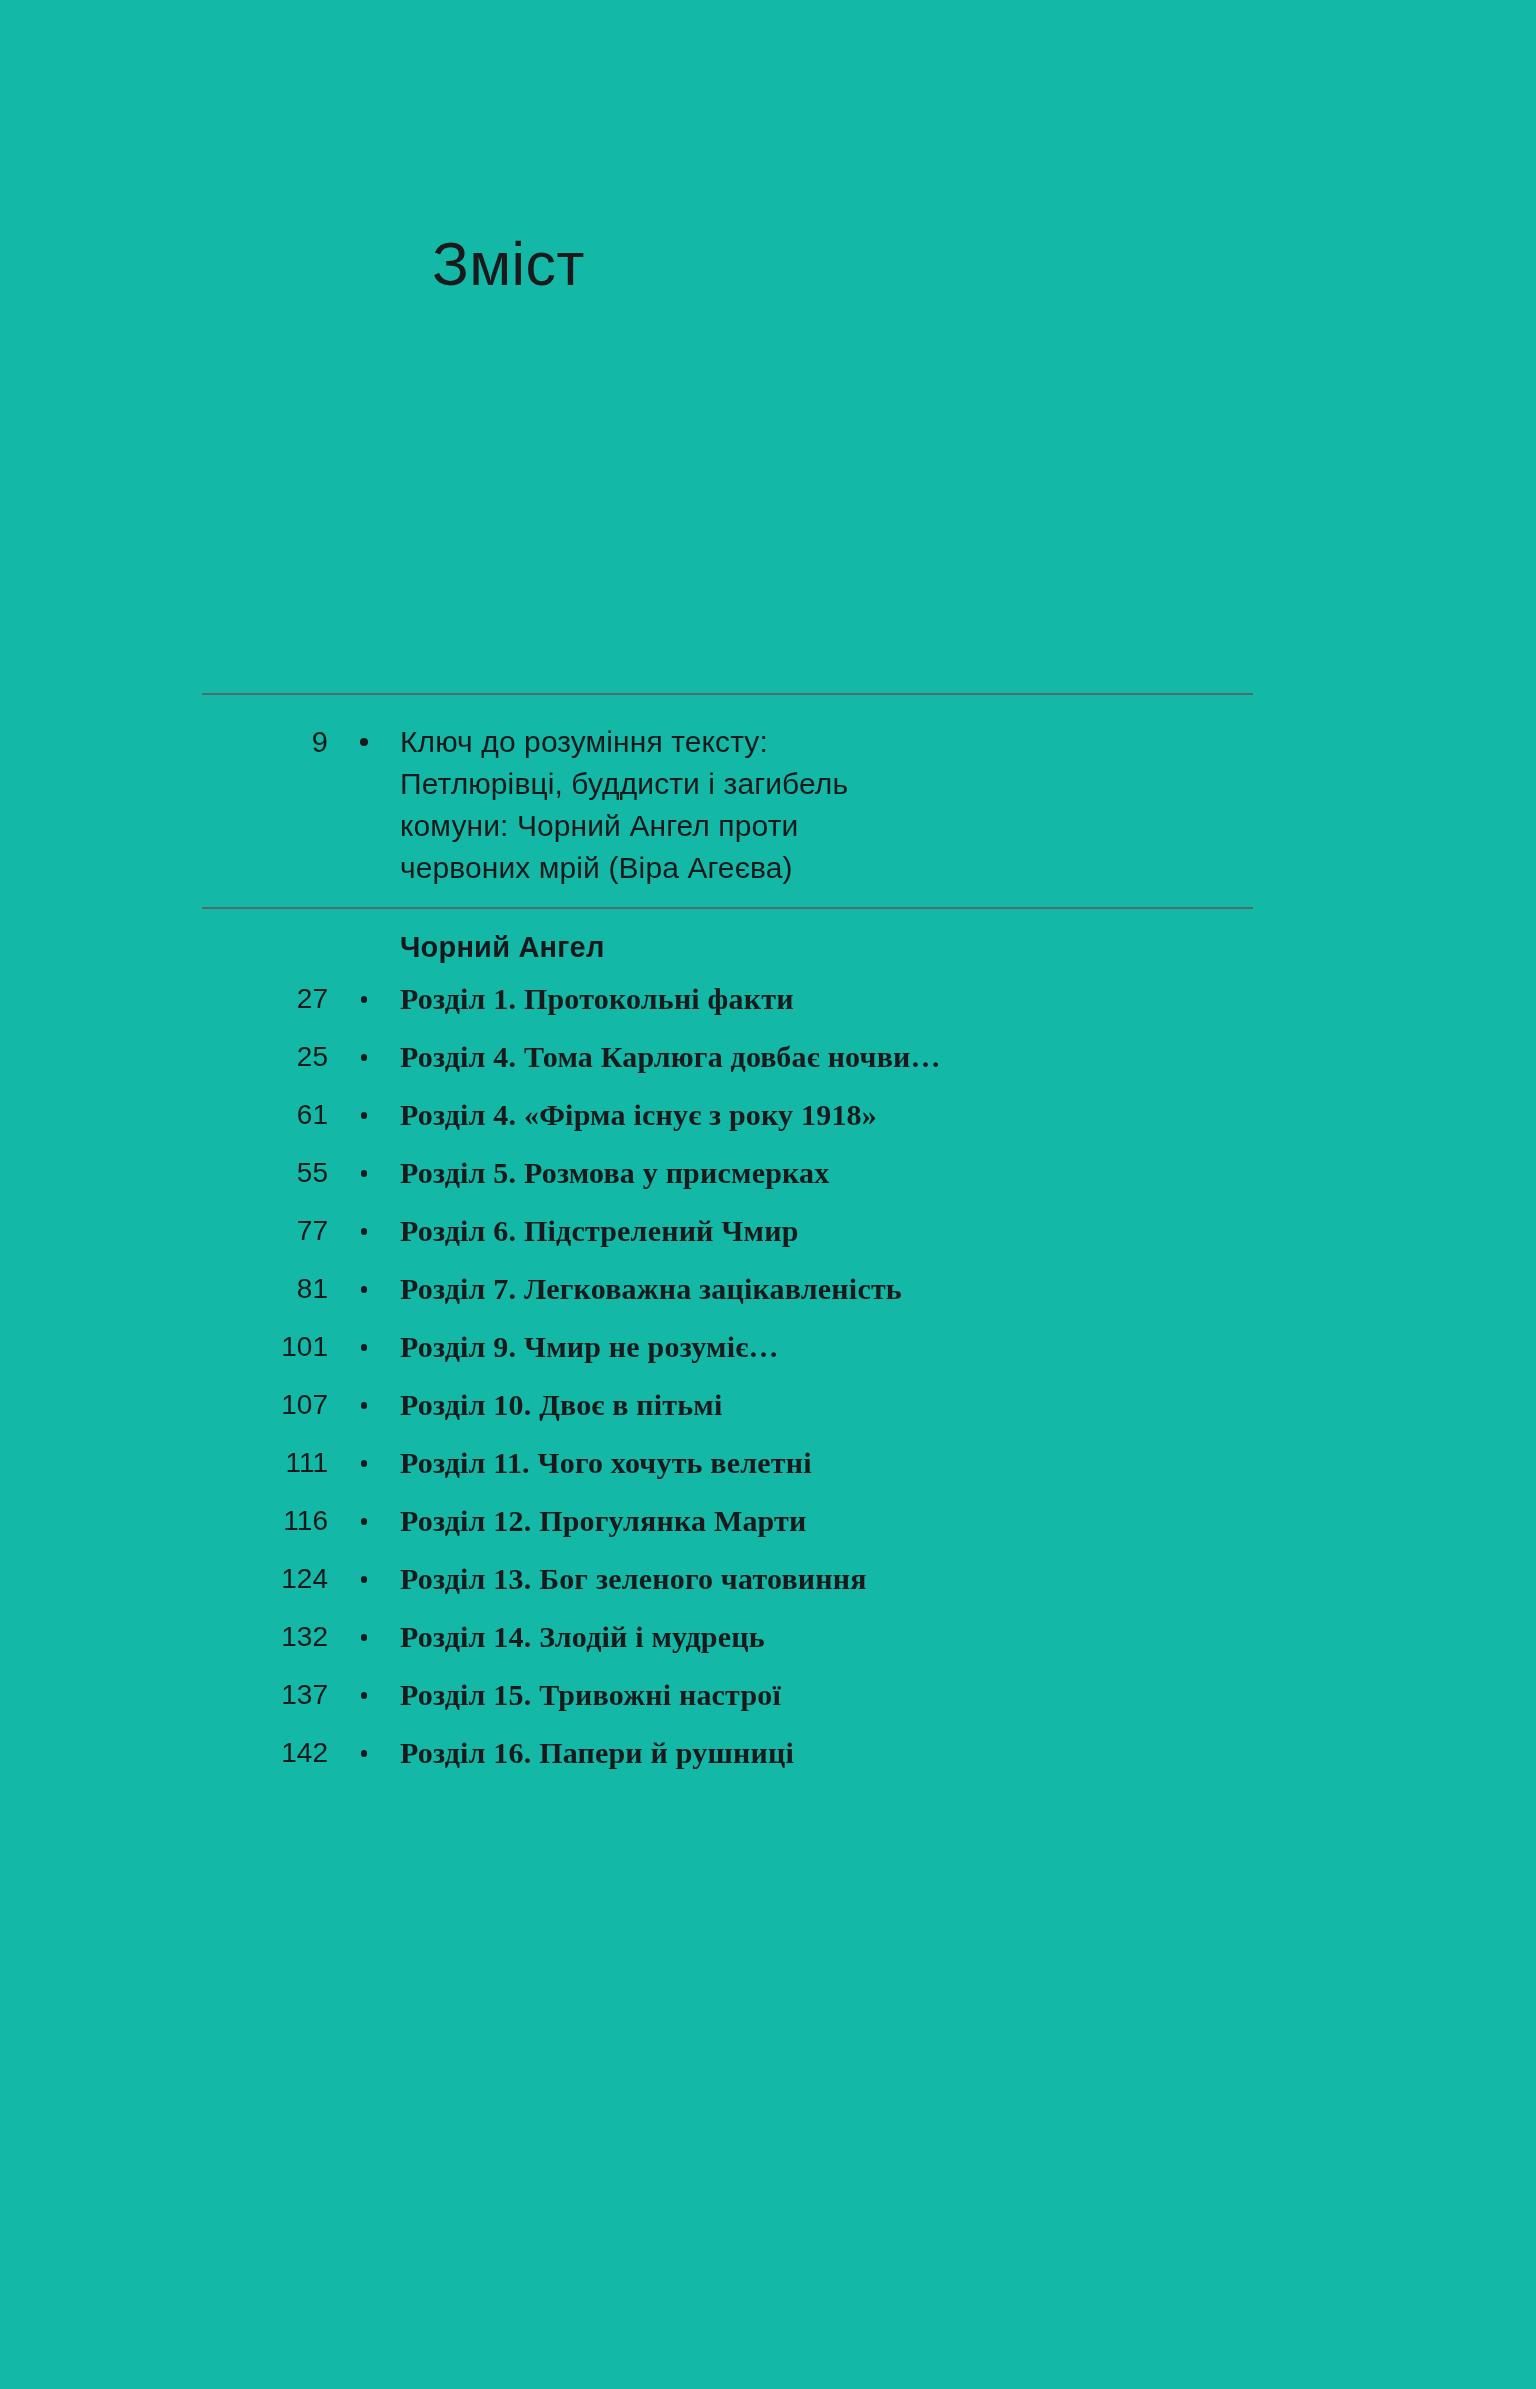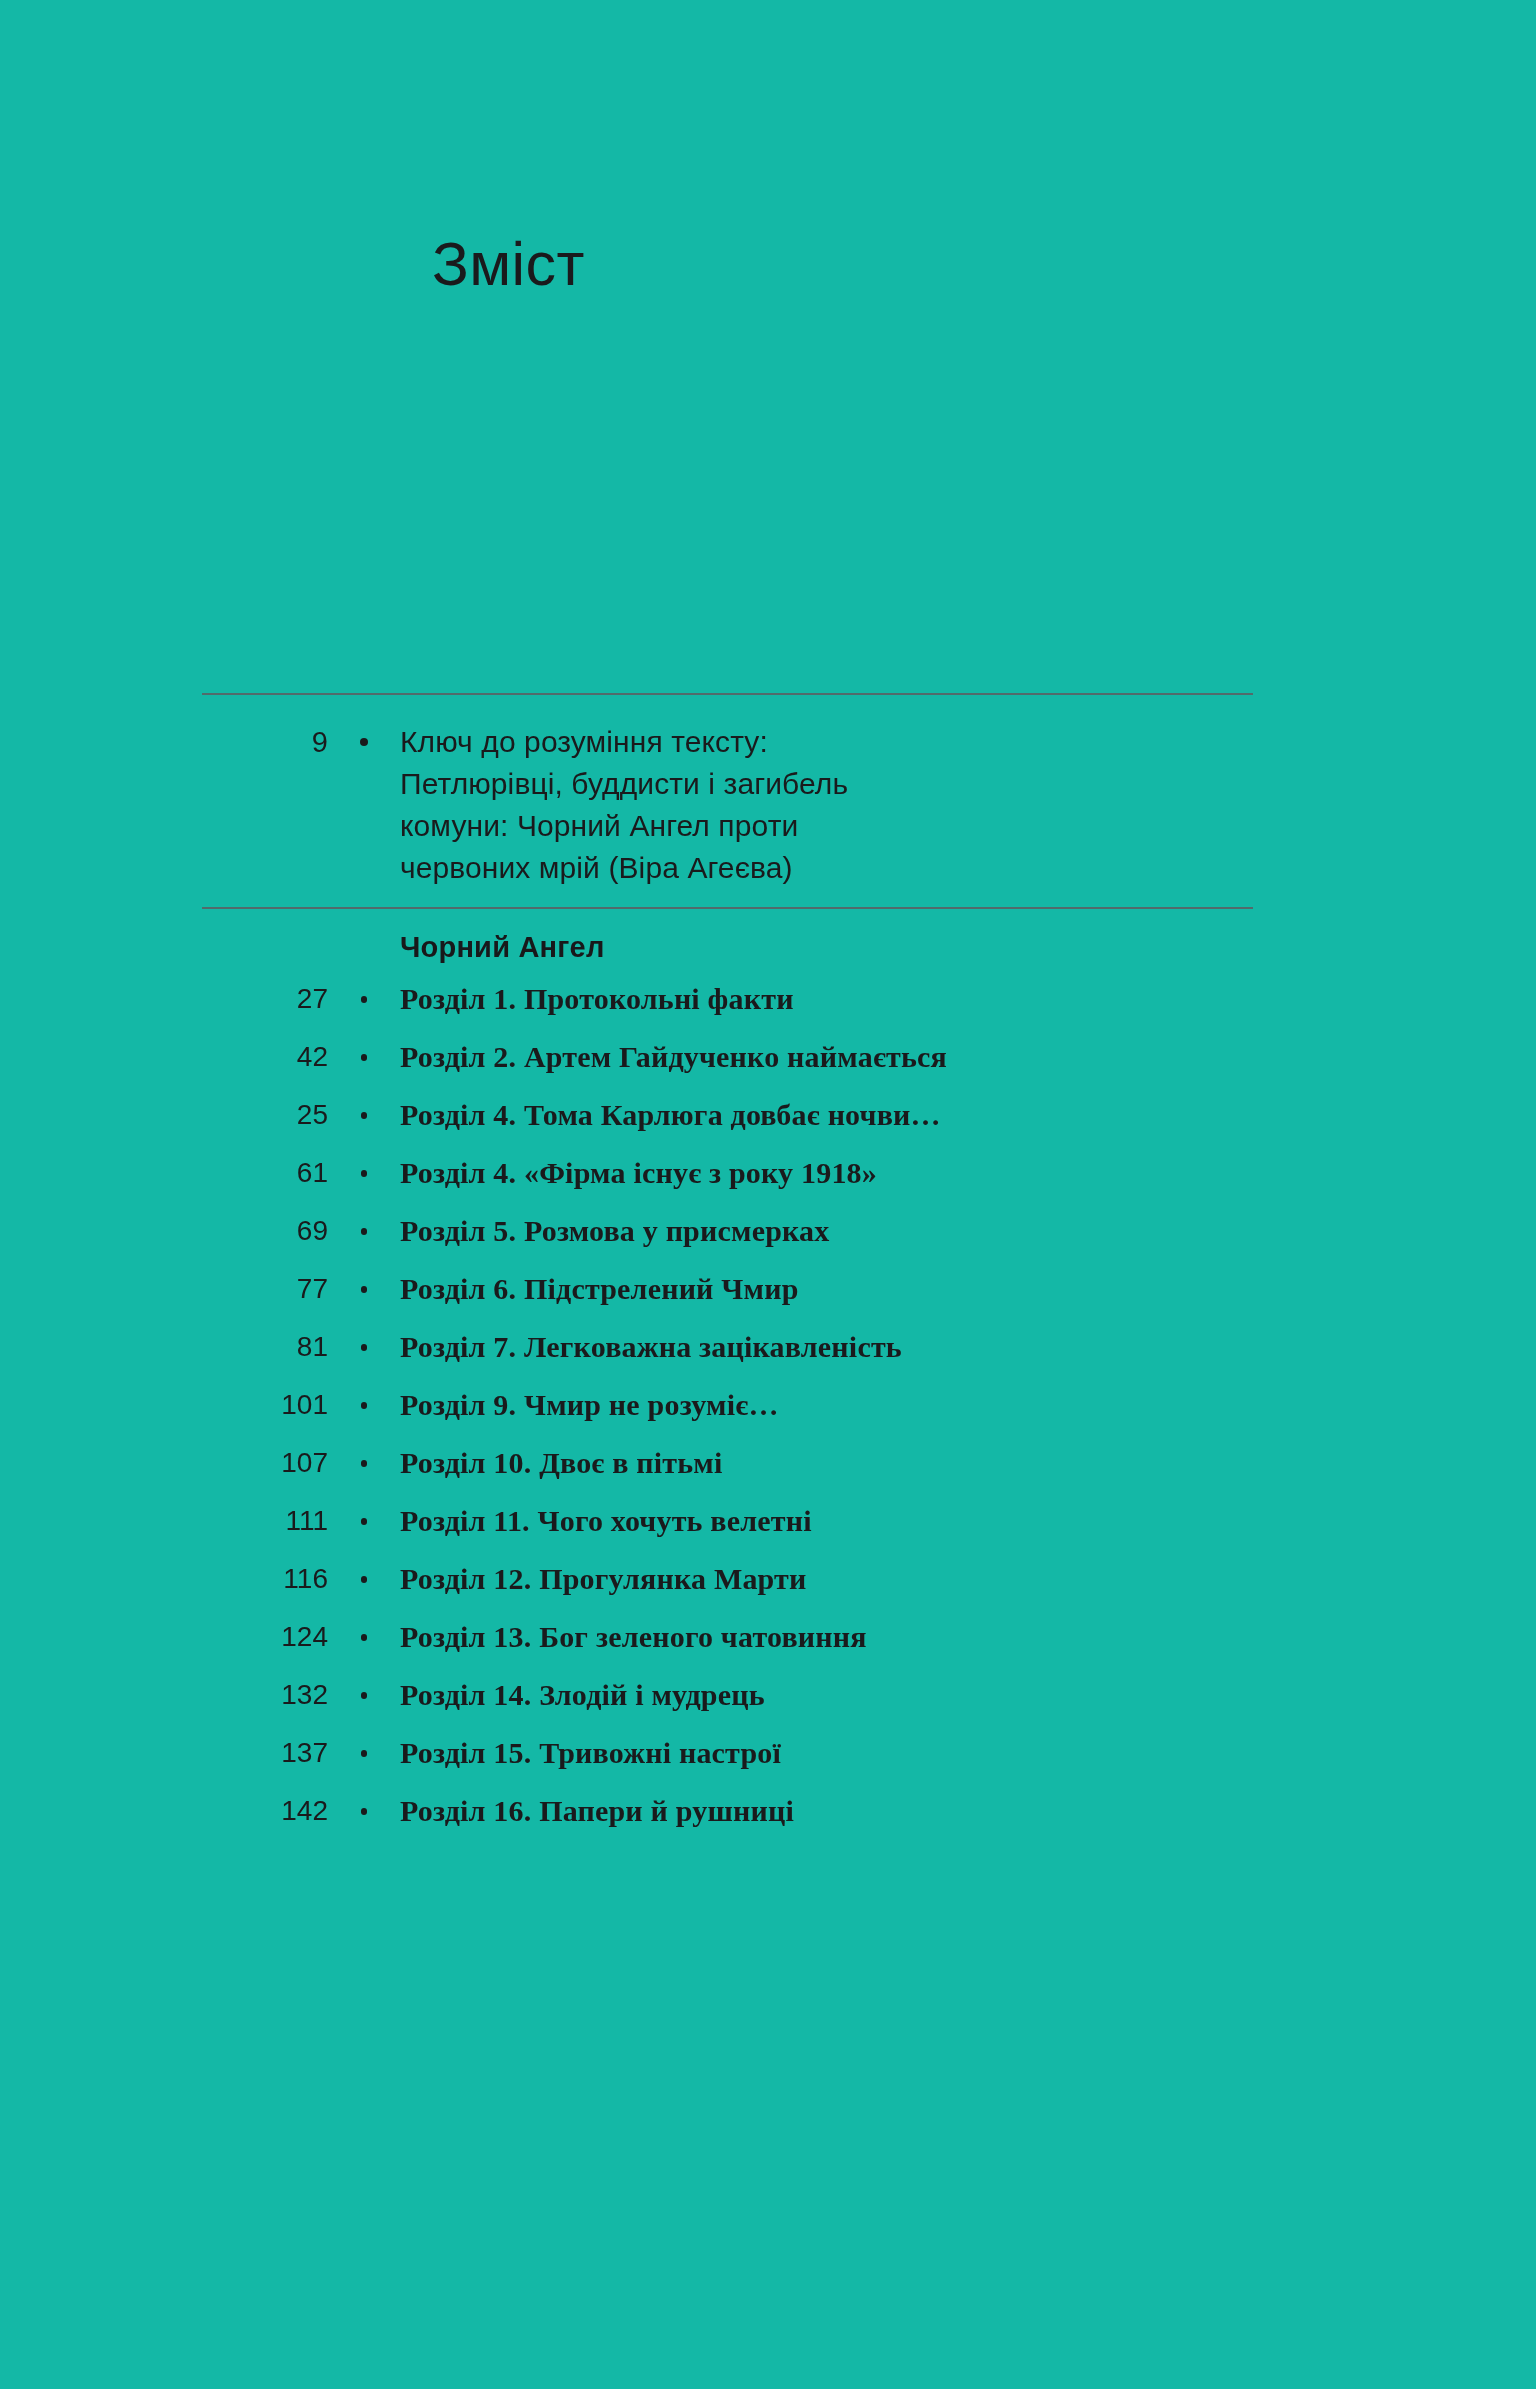--- a/index.html
+++ b/index.html
@@ -196,42 +196,35 @@
 
     <div id="chapter-list">
         <div class="entry chapter">
           <span class="num">27</span>
           <span class="dot">
             <i></i>
           </span>
           <span class="label">Розділ 1. Протокольні факти</span>
         </div>
         <div class="entry chapter">
-          <span class="num">42</span>
-          <span class="dot">
-            <i></i>
-          </span>
-          <span class="label">Розділ 2. Артем Гайдученко наймається</span>
-        </div>
-        <div class="entry chapter">
           <span class="num">25</span>
           <span class="dot">
             <i></i>
           </span>
           <span class="label">Розділ 4. Тома Карлюга довбає ночви…</span>
         </div>
         <div class="entry chapter">
           <span class="num">61</span>
           <span class="dot">
             <i></i>
           </span>
           <span class="label">Розділ 4. «Фірма існує з року 1918»</span>
         </div>
         <div class="entry chapter">
-          <span class="num">69</span>
+          <span class="num">55</span>
           <span class="dot">
             <i></i>
           </span>
           <span class="label">Розділ 5. Розмова у присмерках</span>
         </div>
         <div class="entry chapter">
           <span class="num">77</span>
           <span class="dot">
             <i></i>
           </span>

